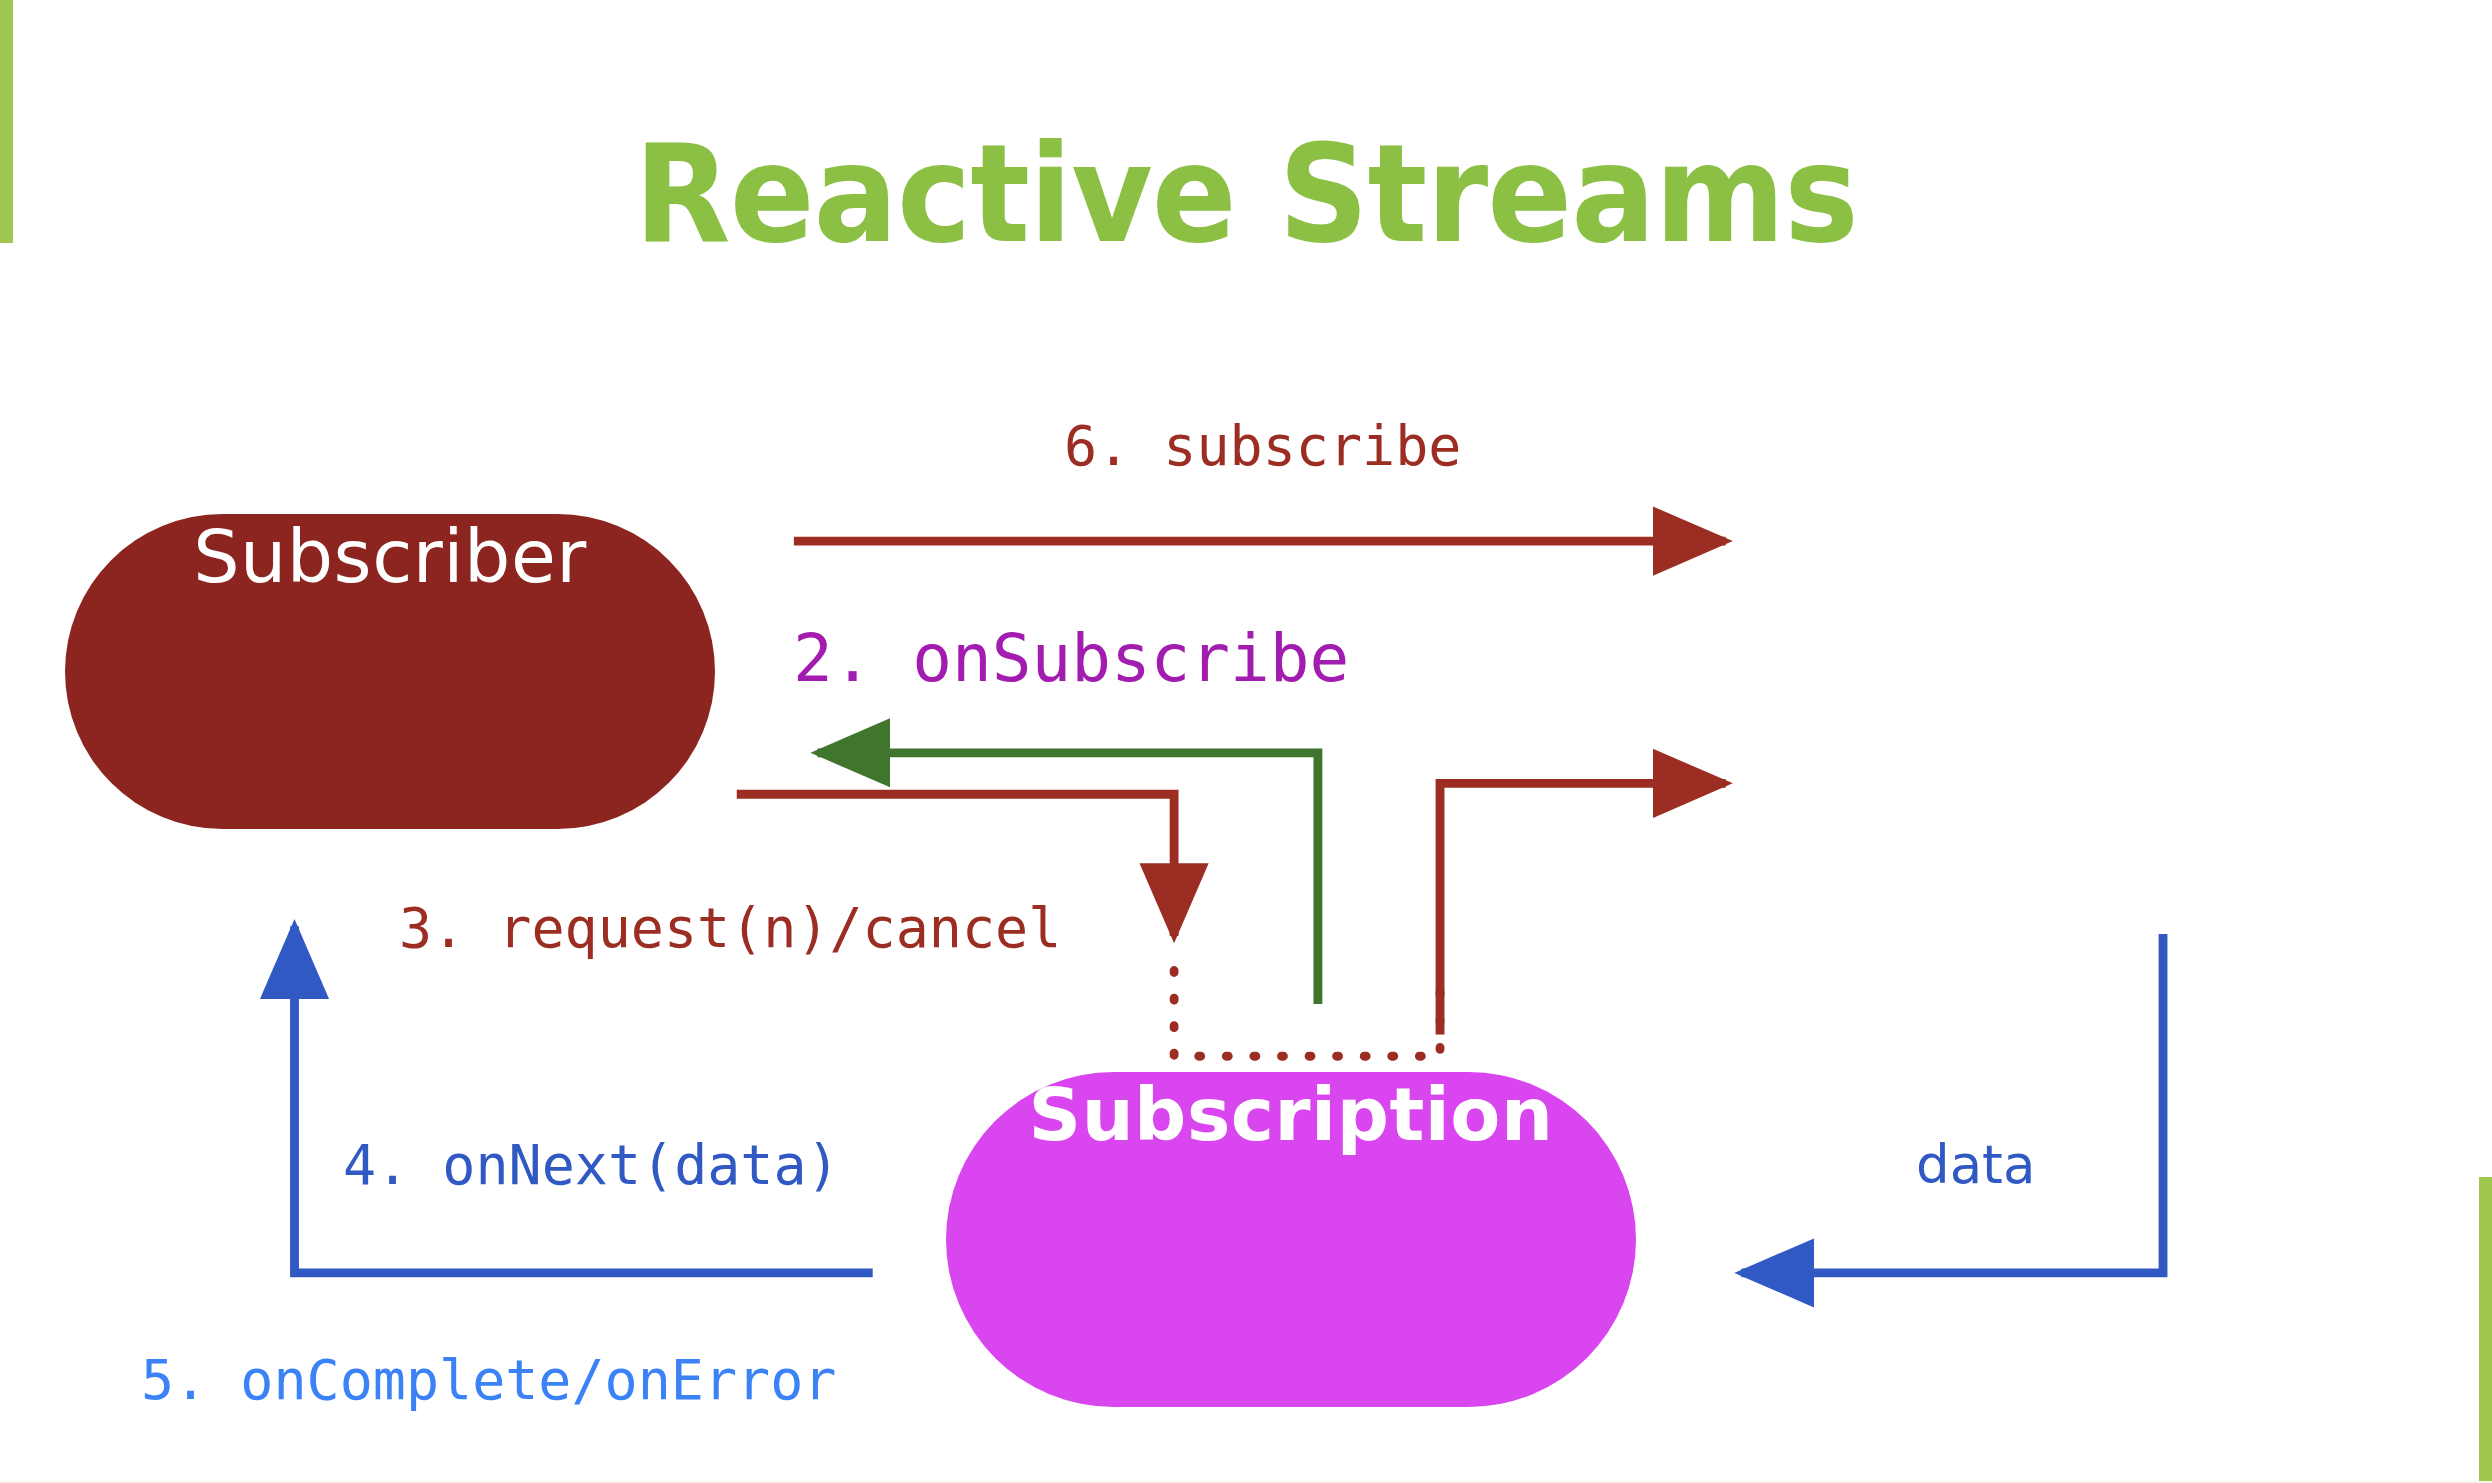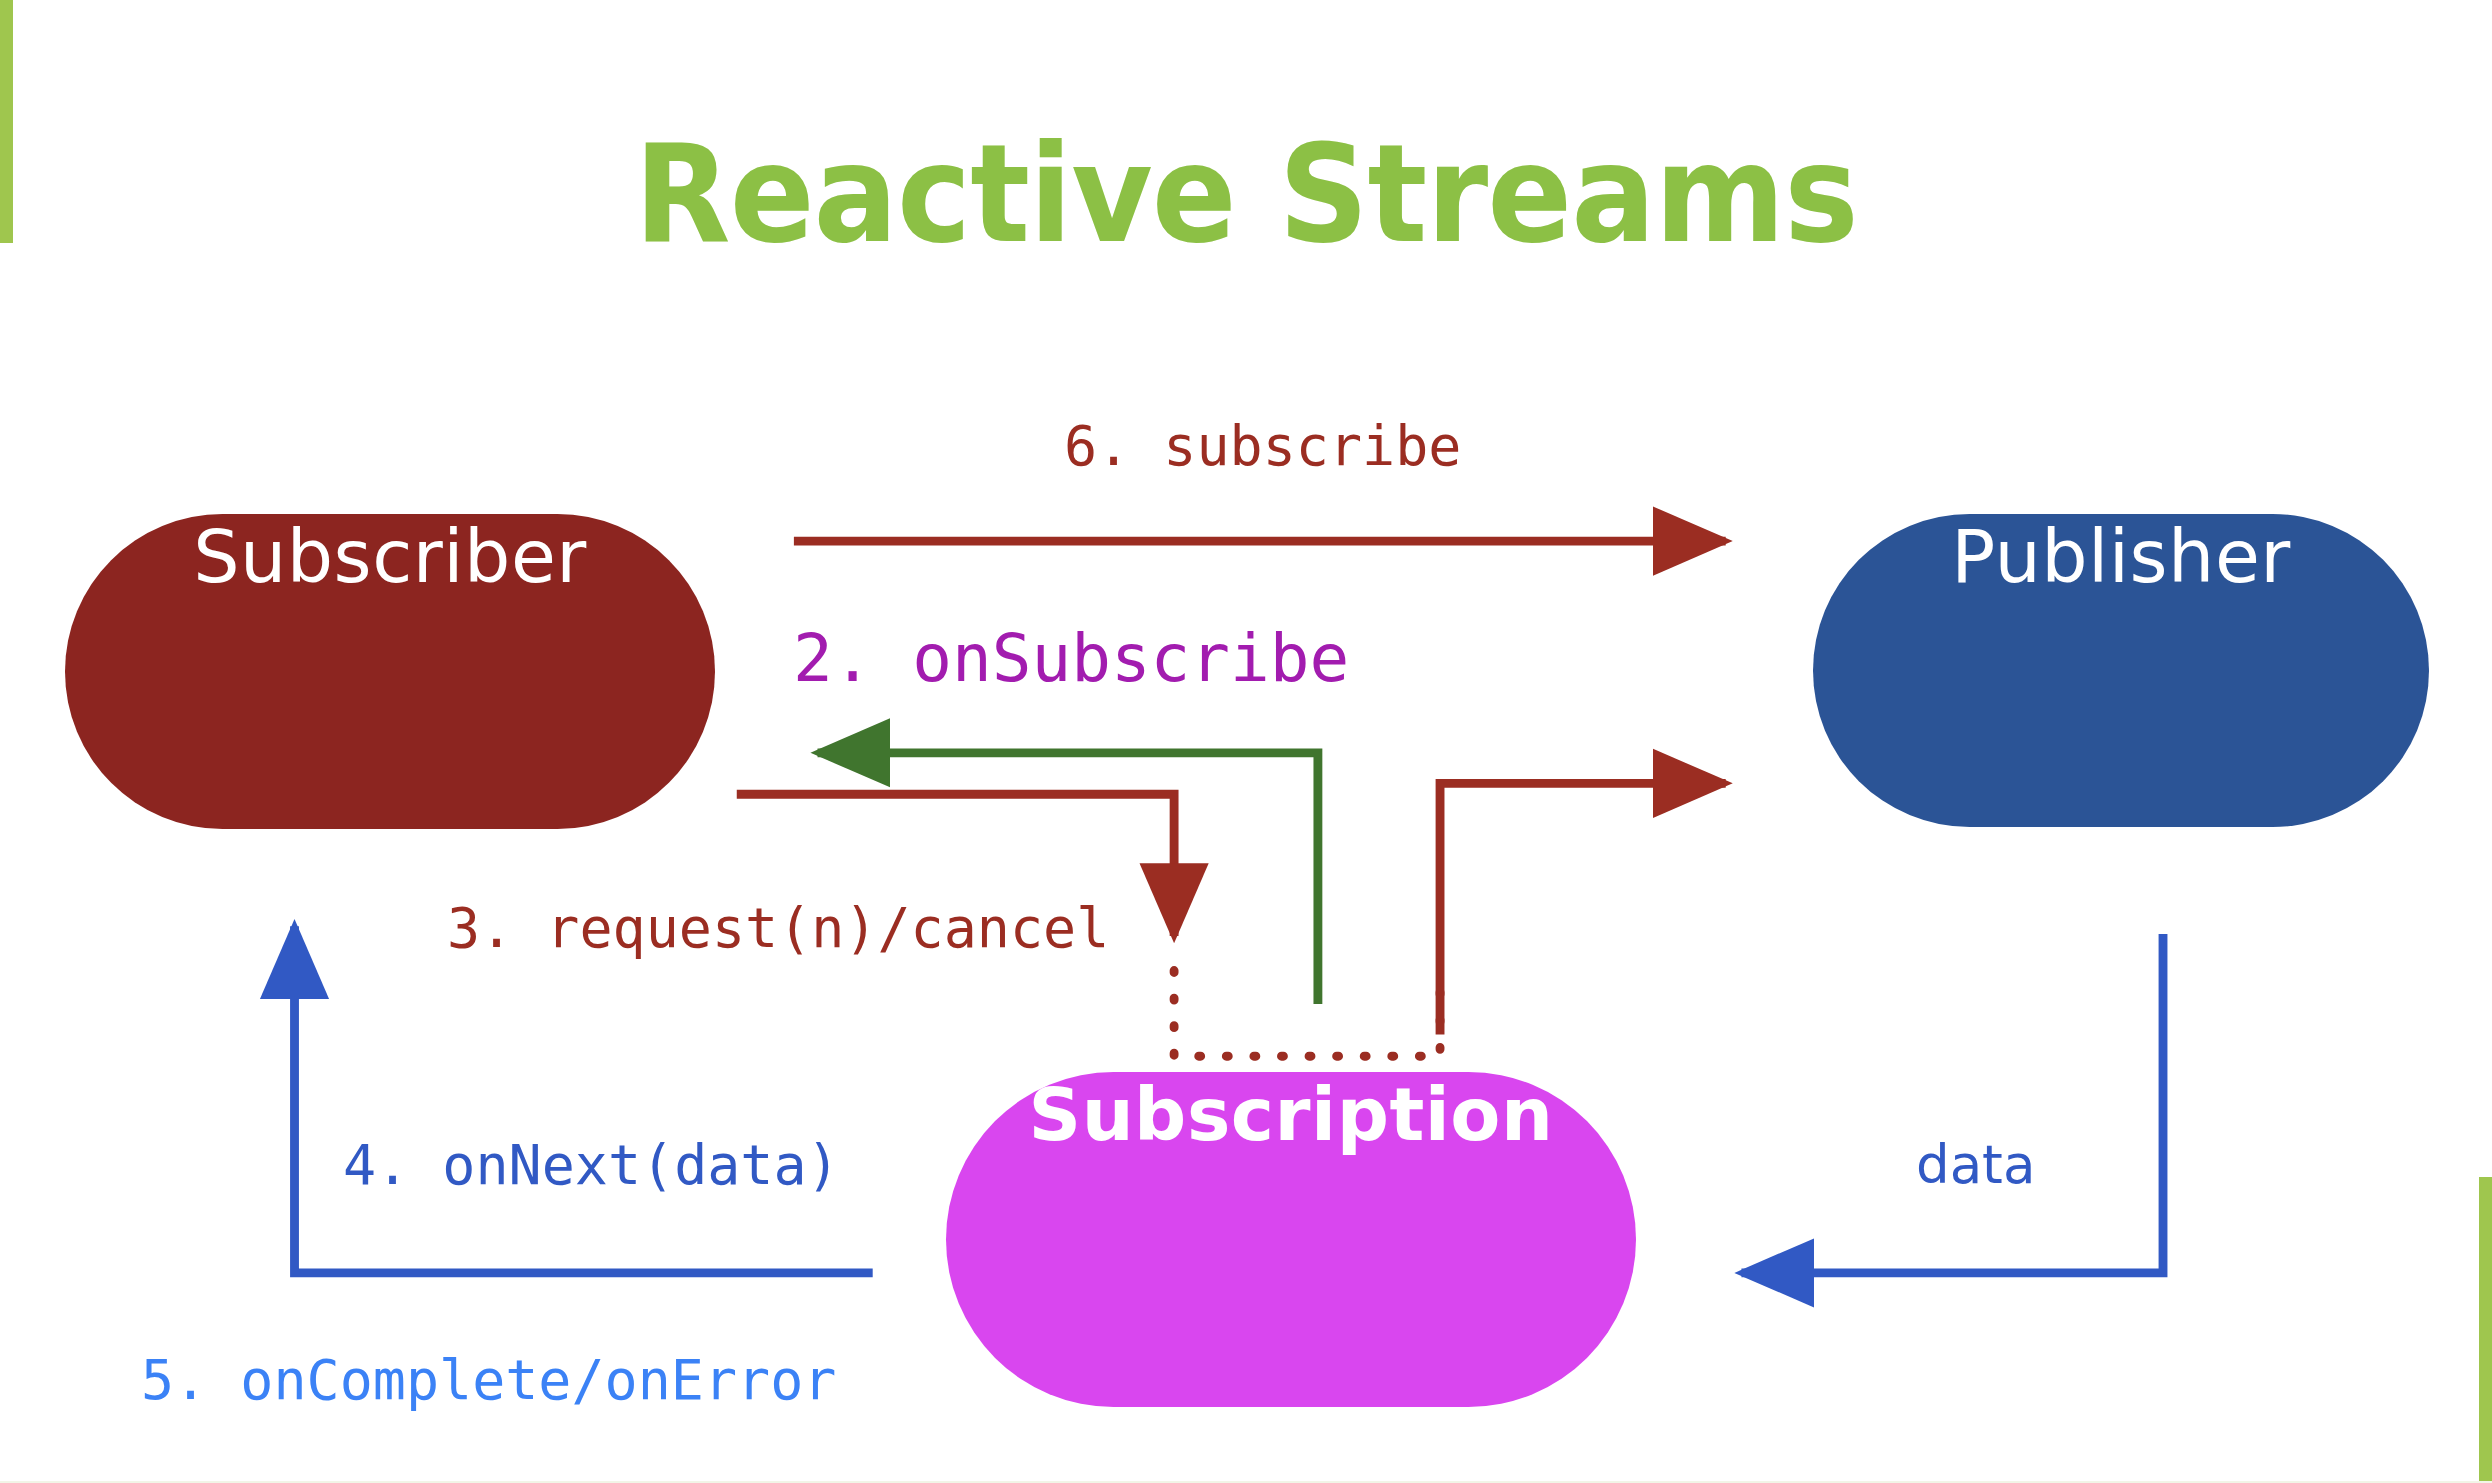--- a/index.html
+++ b/index.html
@@ -100,21 +100,21 @@
   
   .edge-label {
     position: absolute;
     font-family: "DejaVu Sans Mono", monospace;
     font-weight: 400;
     white-space: nowrap;
     line-height: 1;
   }
   #label-1 { left: 1064px; top: 419px; font-size: 55px; color: #9B2D22; }
   #label-2 { left:  793px; top: 626px; font-size: 66px; color: #a21caf; }
-  #label-3 { left:  399px; top: 901px; font-size: 55px; color: #9B2D22; margin-left: 48px; }
+  #label-3 { left:  399px; top: 901px; font-size: 55px; color: #9B2D22; }
   #label-4 { left:  343px; top: 1138px; font-size: 55px; color: #3159C4; }
   #label-5 { left:  141px; top: 1305px; font-size: 55px; color: #3b82f6; margin-top: 48px; }
   #label-data {
     left: 1916px; top: 1138px; font-size: 53px; color: #3159C4;
     font-family: "DejaVu Sans", sans-serif;
   }
 
   
   #wires {
     position: absolute;
@@ -161,23 +161,20 @@
 
     <path d="M 886,1292 L 299,1292 L 299,940" fill="none" stroke="#3159C4" stroke-width="9" marker-end="url(#ah-blue)"></path>
 
     <path d="M 2196,948 L 2196,1292 L 1768,1292" fill="none" stroke="#3159C4" stroke-width="9" marker-end="url(#ah-blue)"></path>
   </svg>
 
   <div class="node" id="node-subscriber">
     <span>Subscriber</span>
   </div>
 
-  <div class="node" id="node-publisher">
-    <span>Publisher</span>
-  </div>
 
   <div class="node" id="node-subscription">
     <span>Subscription</span>
   </div>
 
   <div class="edge-label" id="label-1">6. subscribe</div>
 
   <div class="edge-label" id="label-2">2. onSubscribe</div>
 
   <div class="edge-label" id="label-3">3. request(n)/cancel</div>

